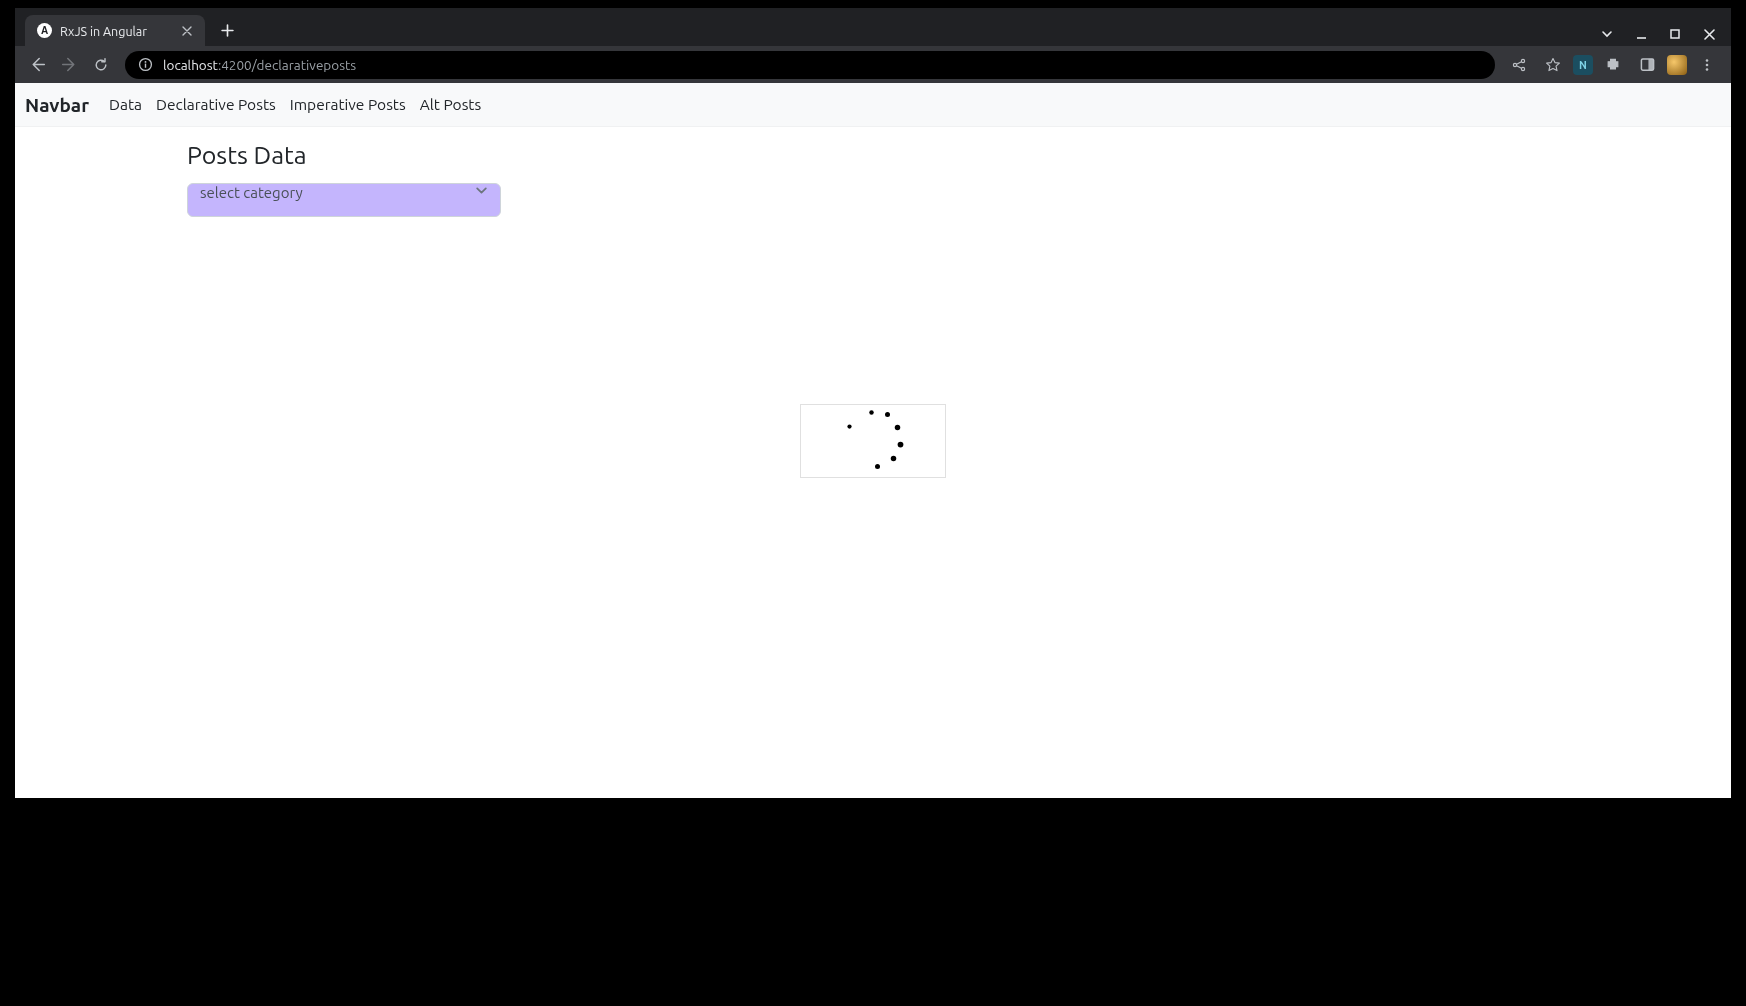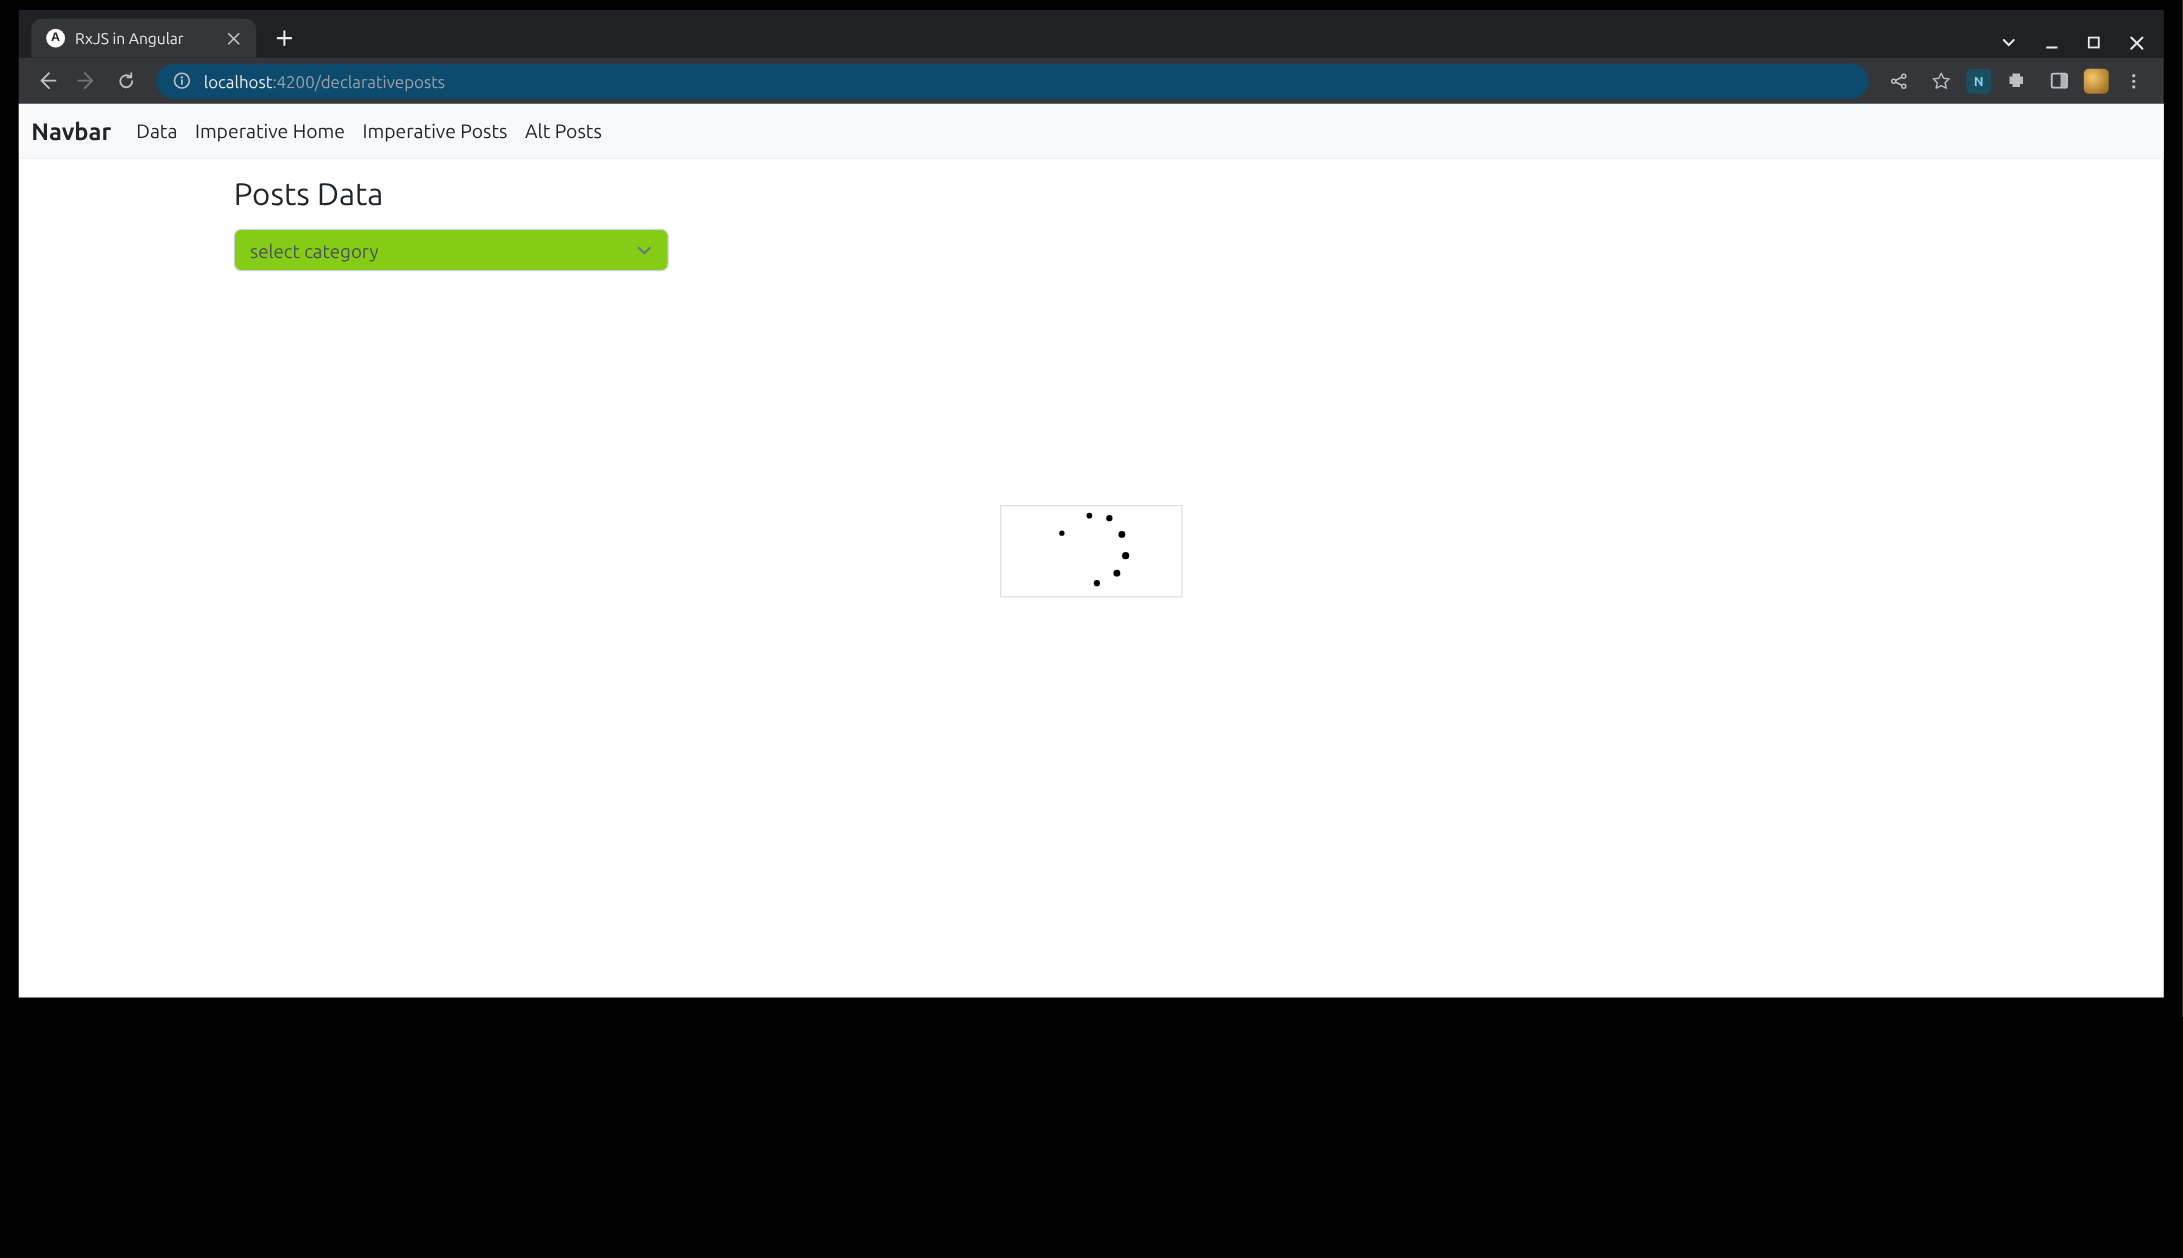--- a/index.html
+++ b/index.html
@@ -40,21 +40,21 @@
   .winctrl span { width:16px; display:flex; justify-content:center; }
 
   
   .toolbar {
     height:37px; background:#35363a; display:flex; align-items:center;
     padding:0 8px; gap:4px; color:#bdc1c6;
   }
   .tbtn { width:28px; height:28px; display:flex; align-items:center; justify-content:center; border-radius:50%; }
   .tbtn.disabled { opacity:.45; }
   .omnibox {
-    flex:1; height:28px; background:#0c4a6e; border-radius:14px;
+    flex:1; height:28px; background:#000000; border-radius:14px;
     display:flex; align-items:center; padding:0 12px; gap:10px;
     color:#bdc1c6; margin:0 6px;
   }
   .omnibox .site-info { width:16px; height:16px; display:flex; align-items:center; justify-content:center; }
   .omnibox .url { font-size:13.5px; color:#e8eaed; }
   .omnibox .url .dim { color:#9aa0a6; }
   .rbtns { display:flex; align-items:center; gap:6px; padding-right:2px; }
   .ext-badge { width:20px; height:20px; border-radius:4px; display:flex; align-items:center; justify-content:center; }
   .ext-a { background:#1b4e60; color:#7fd3e6; font-size:10.5px; font-weight:600; }
   .ext-b { background:radial-gradient(circle at 35% 35%,#f6c76a,#8b5e12); }
@@ -68,22 +68,22 @@
     display:flex; align-items:center; gap:14px; padding:7px 10px;
     color:#212529; font-size:15.5px;
   }
   .brand { font-weight:600; font-size:19px; margin-right:6px; }
   .navlink { color:#212529; }
 
   
   .page { padding:14px 0 0 172px; }
   .page h2 { font-size:25px; font-weight:400; color:#212529; margin-bottom:14px; }
   .select {
-    width:348px; height:34px; border:1px solid #ced4da; border-radius:6px;
-    background:#84cc16; display:flex; align-items:center; justify-content:space-between;
+    width:314px; height:34px; border:1px solid #ced4da; border-radius:6px;
+    background:#c4b5fd; display:flex; justify-content:space-between;
     padding:0 12px; color:#495057; font-size:15px;
   }
   .select .chev { color:#6c757d; }
 
   
   .loader-box {
     position:absolute; left:50%; top:50%; transform:translate(-50%,-50%);
     width:146px; height:74px; border:1px solid #e0e0e0; background:#fff;
   }
   .dots { position:absolute; left:50%; top:50%; width:0; height:0; }
@@ -203,21 +203,21 @@
             </svg>
         </div>
       </div>
     </div>
 
     <div class="viewport">
 
       <div class="app-nav">
         <span class="brand">Navbar</span>
         <span class="navlink">Data</span>
-        <span class="navlink">Imperative Home</span>
+        <span class="navlink">Declarative Posts</span>
         <span class="navlink">Imperative Posts</span>
         <span class="navlink">Alt Posts</span>
       </div>
 
       <div class="page">
         <h2>Posts Data</h2>
         <div class="select">
           <span>select category</span>
           <span class="chev">
             <svg width="13" height="13" viewBox="0 0 12 12">

